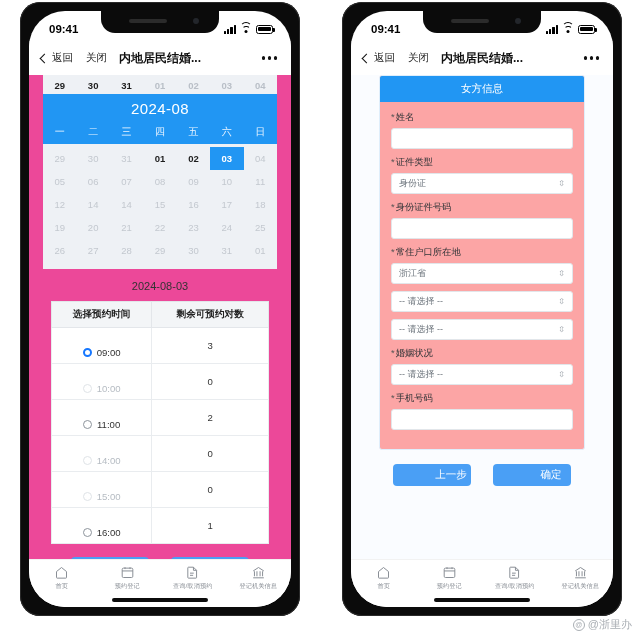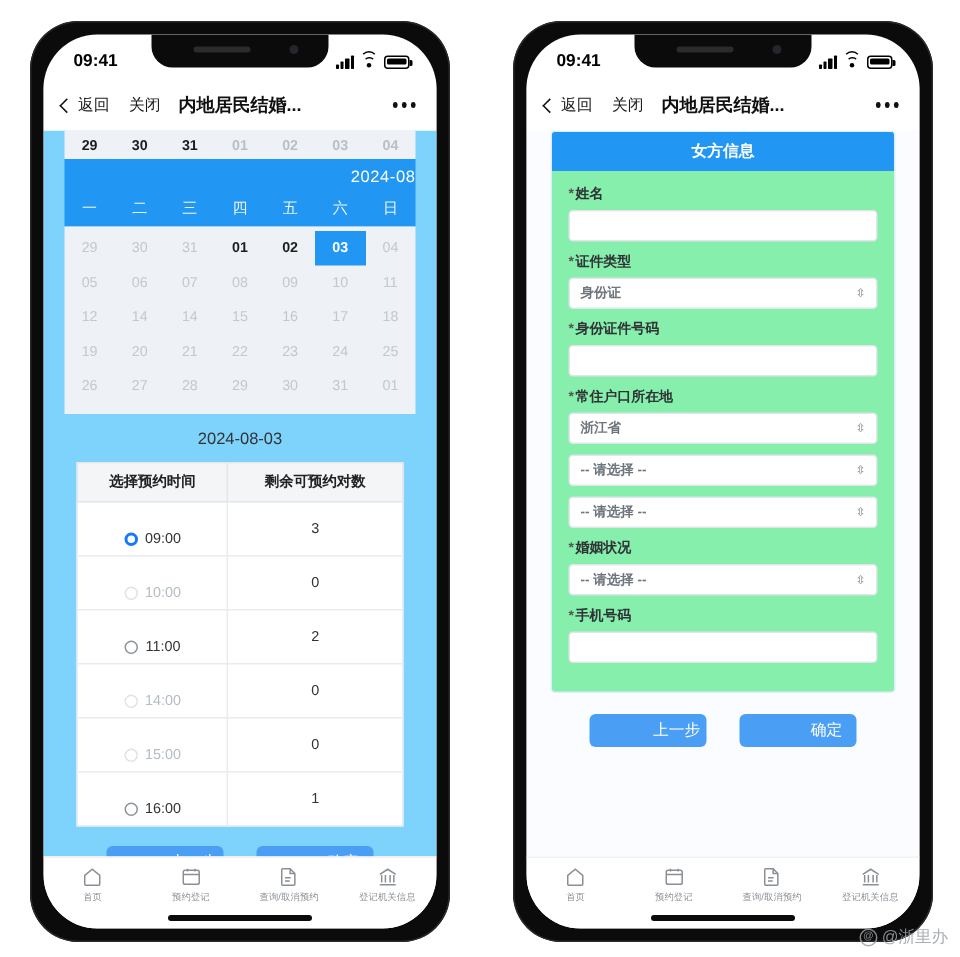--- a/index.html
+++ b/index.html
@@ -8,22 +8,22 @@
     background: #ffffff;
     font-family: "Liberation Sans", "DejaVu Sans", sans-serif;
     overflow: hidden;
   }
   .stage { position: relative; width: 640px; height: 638px; background: #fff; }
 
   
   .phone {
     position: absolute;
     width: 280px; height: 614px;
-    top: 14px;
-    border-radius: 32px;
+    top: 2px;
+    border-radius: 20px;
     background: #0b0b0b;
     padding: 9px;
     box-shadow: 0 0 0 1px #2a2a2a inset;
   }
   .phone.left  { left: 20px; }
   .phone.right { left: 342px; }
   .screen {
     position: relative;
     width: 100%; height: 100%;
     background: #ffffff;
@@ -91,37 +91,37 @@
     position: absolute; left: 0; right: 0; text-align: center;
     font-size: 12px; font-weight: bold; color: #111;
     pointer-events: none;
   }
   .nav-more { margin-left: auto; display: flex; gap: 2.6px; align-items: center; z-index: 2; cursor:pointer;}
   .nav-more i { width: 3.2px; height: 3.2px; background: #111; border-radius: 50%; display:block; }
 
   
   .content {
     position: absolute; top: 64px; left: 0; right: 0; bottom: 48px;
-    overflow: hidden; background: #7dd3fc;
+    overflow: hidden; background: #ec4899;
   }
   .content.tinted { background: #fafcff; }
 
   
   .cal-wrap { margin: 0 14px; }
   .cal-prev-row {
     display: grid; grid-template-columns: repeat(7, 1fr);
     background: #eef1f5; padding: 5px 0 3px;
   }
   .cal-prev-row div {
     text-align: center; font-size: 9.5px; color: #b9bfc7; font-weight: bold;
   }
   .cal-prev-row div.dark { color: #1d1d1d; }
   .cal-month {
     background: #2196f3; color: #ffffff;
-    text-align: right; font-size: 11px; padding: 6px 0 6px;
+    text-align: center; font-size: 15px; padding: 6px 0 6px;
     letter-spacing: .4px;
   }
   .cal-week {
     display: grid; grid-template-columns: repeat(7, 1fr);
     background: #2196f3; padding: 2px 0 5px;
   }
   .cal-week div { text-align:center; font-size: 10px; color: #eaf4ff; }
   .cal-body { background: #eef1f5; padding: 3px 0 7px; }
   .cal-row { display: grid; grid-template-columns: repeat(7, 1fr); }
   .cal-cell {
@@ -176,22 +176,22 @@
   .tab { flex: 1; display: flex; flex-direction: column; align-items: center; gap: 2px; cursor: pointer; }
   .tab svg { width: 15px; height: 15px; }
   .tab-label { font-size: 6.2px; color: #8a8f96; letter-spacing: .1px; }
   .home-indicator {
     position: absolute; bottom: 5px; left: 50%; transform: translateX(-50%);
     width: 96px; height: 4px; background: #0b0b0b; border-radius: 3px;
   }
 
   
   .form-card {
-    margin: 0 16px; border: 1px solid #dfeefb; border-radius: 3px;
-    background: #86efac; overflow: hidden; font-weight: bold;
+    margin: 0 28px; border: 1px solid #dfeefb; border-radius: 3px;
+    background: #fca5a5; overflow: hidden;
   }
   .form-header {
     background: #2196f3; color: #fff; text-align: center;
     font-size: 10.5px; padding: 6px 0;
   }
   .form-body { padding: 9px 11px 12px; }
   .field { margin-bottom: 7px; }
   .field-label { font-size: 9.3px; color: #2f3336; margin-bottom: 4px; }
   .req { color: #555; margin-right: 1px; }
   .input, .select {

